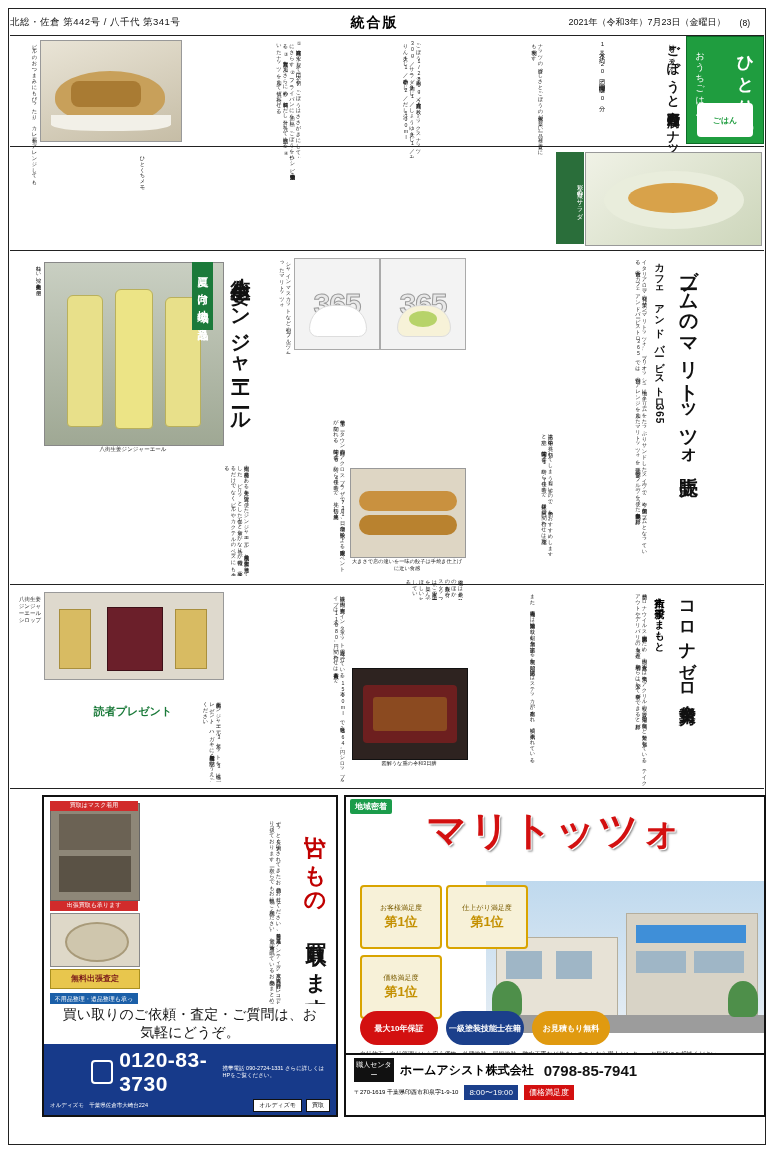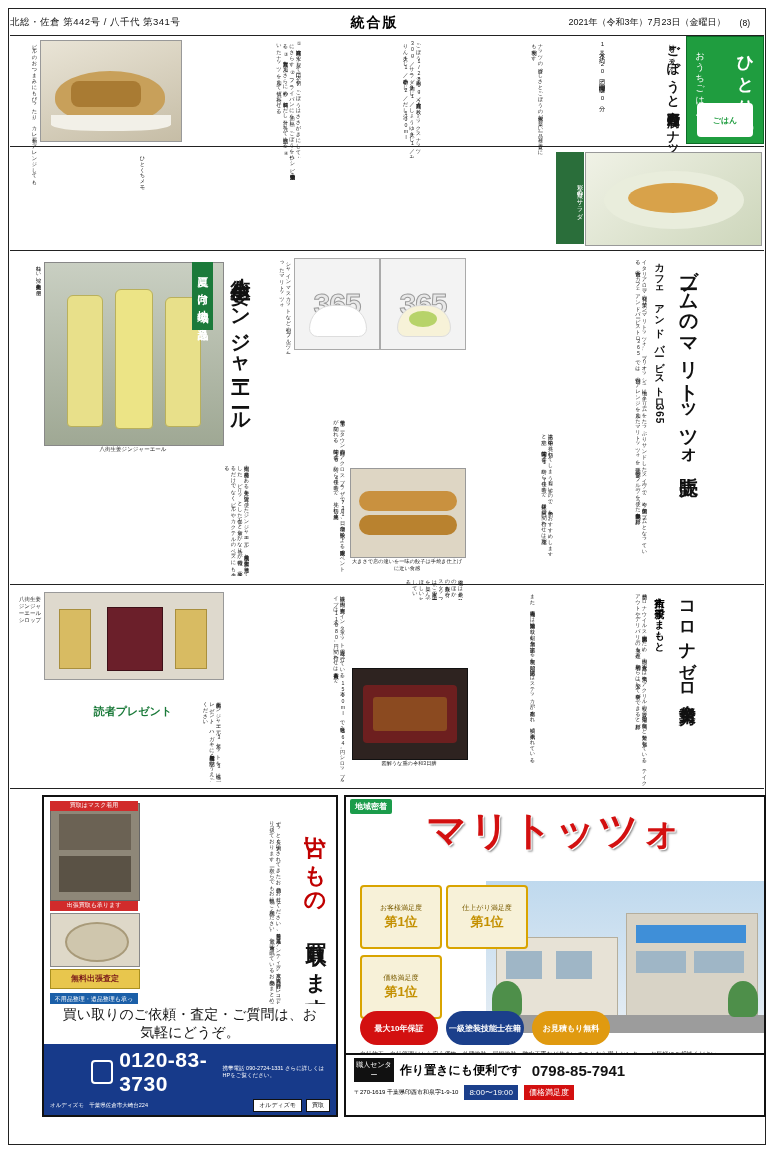--- a/index.html
+++ b/index.html
@@ -266,21 +266,21 @@
       <div style="width:78px;height:34px;border-radius:17px;background:#d31010;color:#fff;font-size:8px;font-weight:bold;display:flex;align-items:center;justify-content:center;text-align:center">最大10年保証</div>
       <div style="width:78px;height:34px;border-radius:17px;background:#1b3f8b;color:#fff;font-size:8px;font-weight:bold;display:flex;align-items:center;justify-content:center;text-align:center">一級塗装技能士在籍</div>
       <div style="width:78px;height:34px;border-radius:17px;background:#e09a10;color:#fff;font-size:8px;font-weight:bold;display:flex;align-items:center;justify-content:center;text-align:center">お見積もり無料</div>
     </div>
 
     <div style="position:absolute;left:14px;top:254px;width:394px;font-size:6px;line-height:1.3;color:#222">自社施工・自社管理だから安心価格。外壁塗装・屋根塗装・防水工事など住まいのことなら職人センターへお気軽にご相談ください。</div>
 
     <div class="ar-foot">
       <div style="display:flex;align-items:center;height:30px;padding:0 8px;box-sizing:border-box;">
         <div style="width:40px;height:24px;background:#111;color:#fff;font-size:7px;display:flex;align-items:center;justify-content:center;margin-right:6px;text-align:center">職人センター</div>
-        <div style="font-size:12px;font-weight:bold;margin-right:10px">作り置きにも便利です</div>
+        <div style="font-size:12px;font-weight:bold;margin-right:10px">ホームアシスト株式会社</div>
         <div style="font-size:15px;font-weight:bold;color:#111">0798-85-7941</div>
       </div>
       <div style="display:flex;align-items:center;gap:6px;padding:0 8px;">
         <span style="font-size:6px">〒270-1619 千葉県印西市和泉字1-9-10</span>
         <span class="badge-blue">8:00〜19:00</span>
         <span class="badge-red">価格満足度</span>
       </div>
     </div>
   </div>
 </div>

